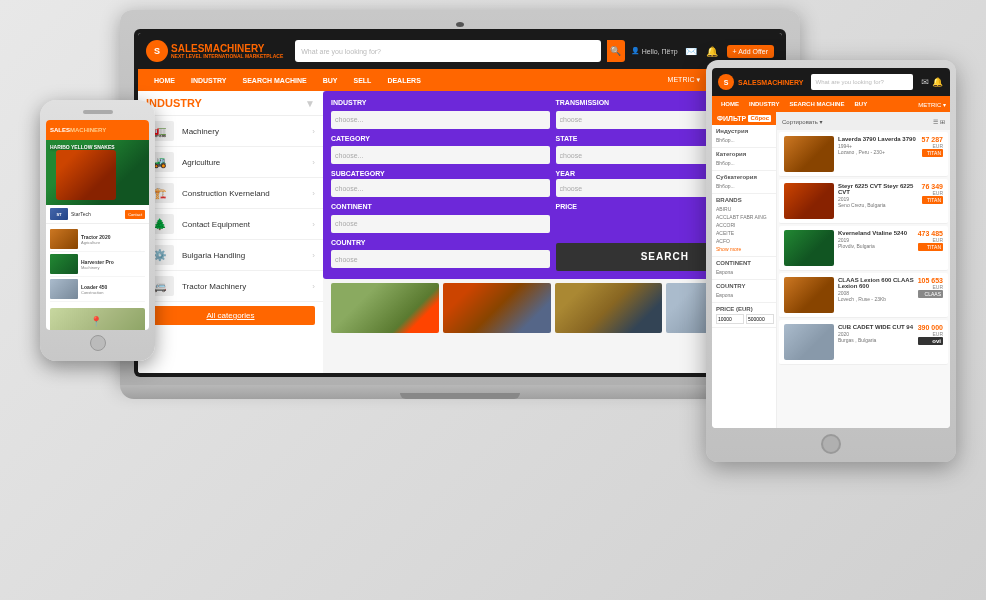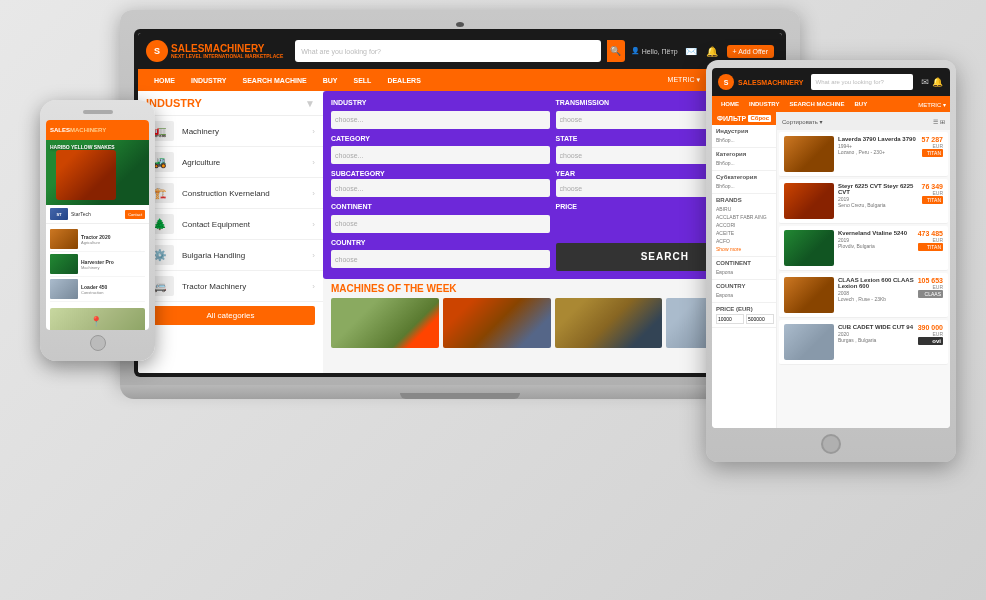--- a/index.html
+++ b/index.html
@@ -276,20 +276,21 @@
     }
     .lc-sidebar-all-btn {
       background: #ff6600;
       color: white;
       text-align: center;
       padding: 5px;
       font-size: 8px;
       cursor: pointer;
       margin: 4px 8px;
       border-radius: 2px;
+      text-decoration: underline;
     }
 
     
     .lc-content {
       flex: 1;
       overflow: hidden;
     }
     .lc-search-box {
       background: #6d28d9;
       padding: 8px;
@@ -774,21 +775,20 @@
                     <option>choose</option>
                   </select>
                 </div>
                 <div style="display:flex;align-items:flex-end;">
                   <button class="lc-search-submit">SEARCH</button>
                 </div>
               </div>
             </div>
 
             <div class="lc-machines-section">
-              <div class="lc-machines-title">MACHINES OF THE WEEK</div>
               <div class="lc-machines-grid">
                 <div class="lc-machine-card mc-1"></div>
                 <div class="lc-machine-card mc-2"></div>
                 <div class="lc-machine-card mc-3"></div>
                 <div class="lc-machine-card mc-4"></div>
               </div>
             </div>
           </div>
         </div>
       </div>

